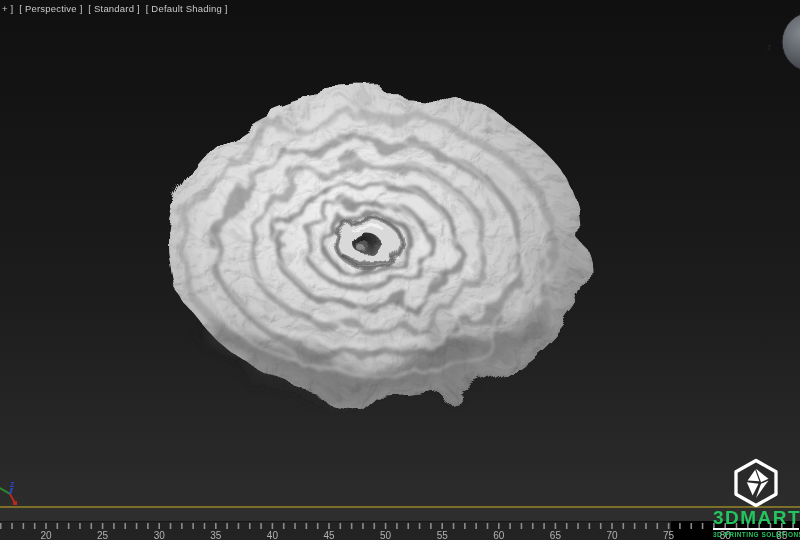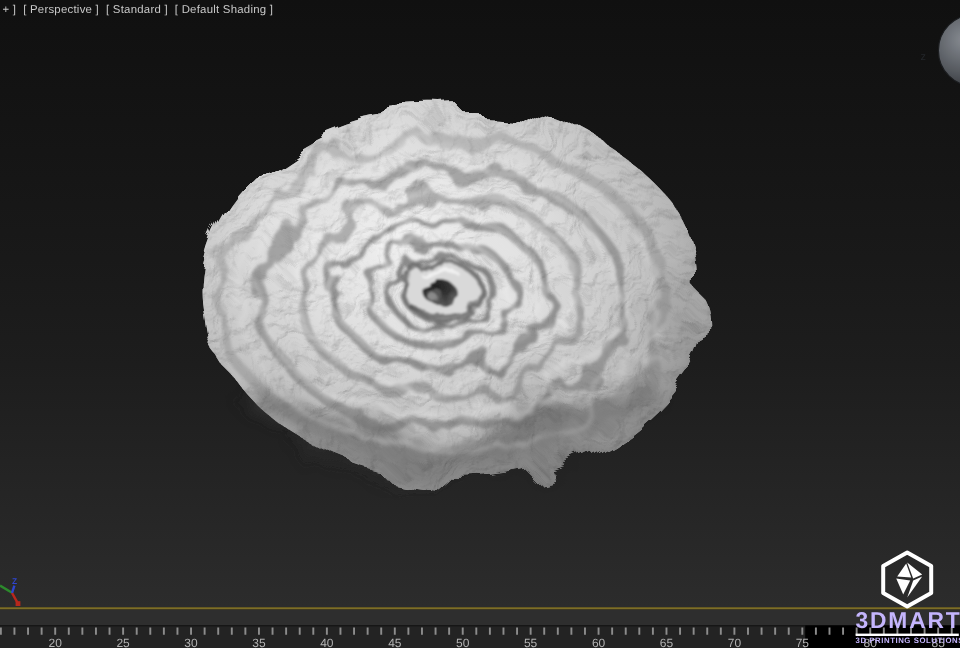--- a/index.html
+++ b/index.html
@@ -11,21 +11,21 @@
   .scene{position:absolute;left:0;top:0;}
   .viewport-label{position:absolute;left:2px;top:3px;font-size:9.5px;color:#c9c9c9;
                   letter-spacing:0.2px;white-space:nowrap;cursor:default;}
   .viewport-label span{margin-right:3px;}
   
   .slider-line{position:absolute;left:0;top:506px;width:800px;height:2px;background:#7d6e28;}
   .slider-strip{position:absolute;left:0;top:508px;width:800px;height:13px;background:#2e2e2e;}
   .trackbar{position:absolute;left:0;top:521px;width:671px;height:19px;background:#232323;
             border-top:1px solid #161616;}
   
-  .logo{position:absolute;right:1px;bottom:2px;width:86px;text-align:center;z-index:5;color:#c4b5fd;}
+  .logo{position:absolute;right:1px;bottom:2px;width:86px;text-align:center;z-index:5;color:#22c55e;}
   .logo-icon{display:block;margin:0 auto 1px auto;}
   .logo-title{font-size:19px;font-weight:bold;letter-spacing:1.5px;line-height:18px;
               border-bottom:2px solid #fff;padding-bottom:1px;}
   .logo-sub{font-size:6.5px;font-weight:bold;letter-spacing:0.45px;margin-top:1px;white-space:nowrap;}
 </style>
 </head>
 <body>
 
 <div class="screen">
 

